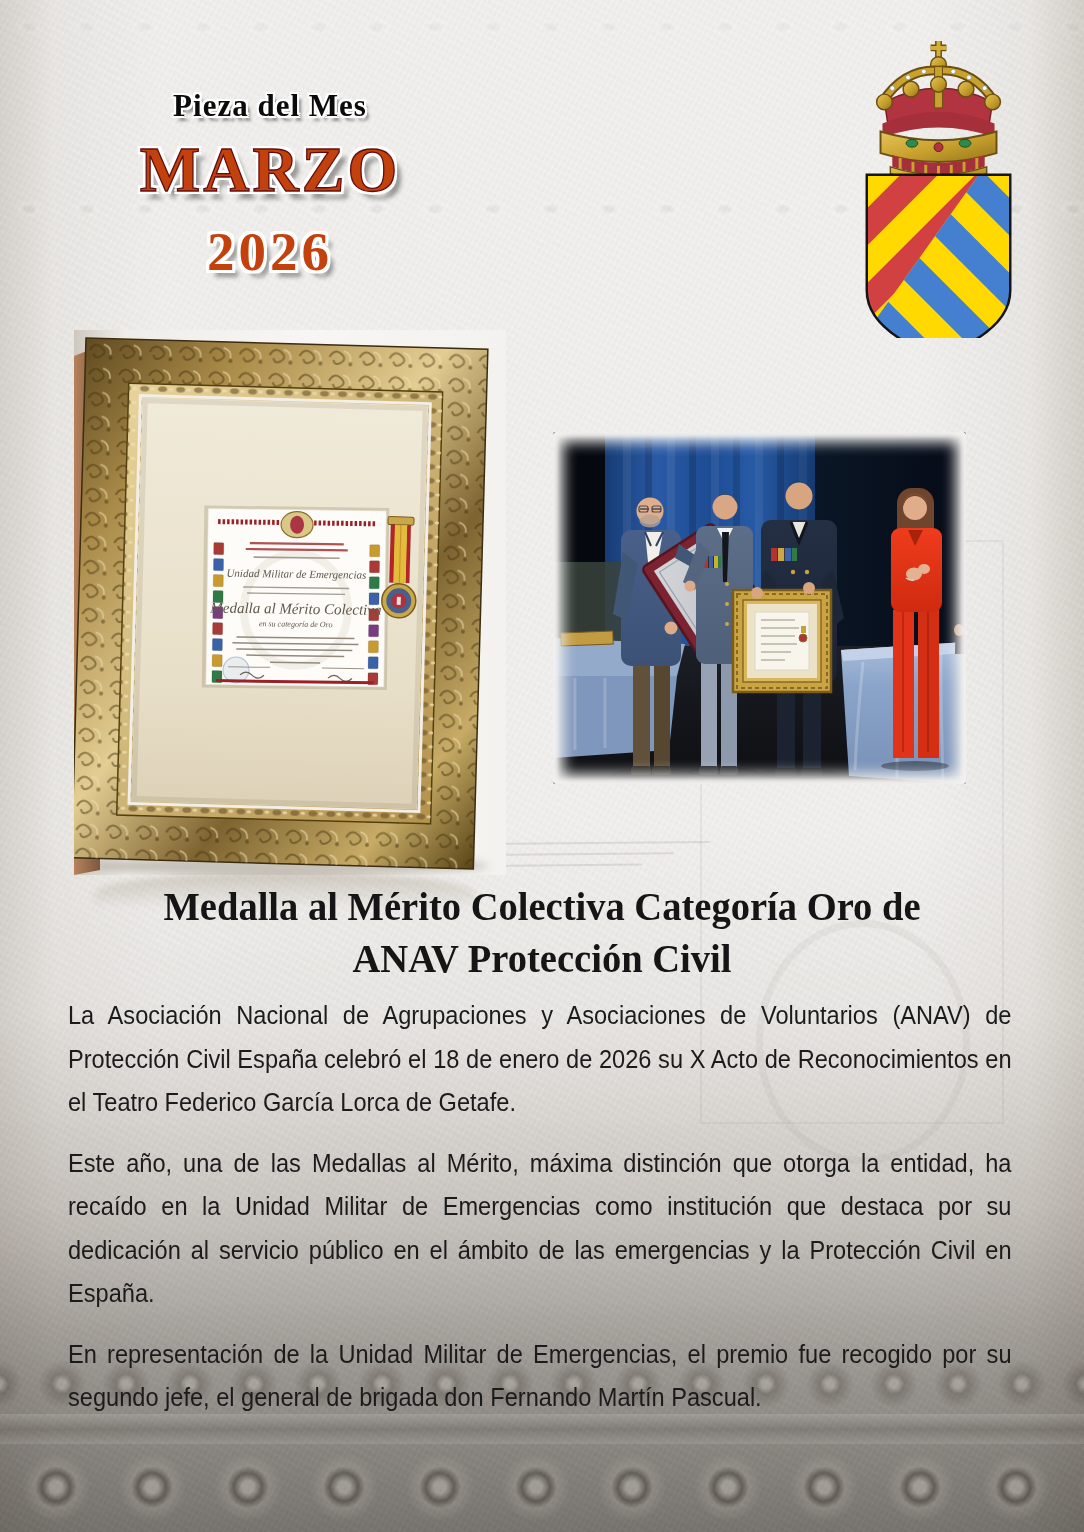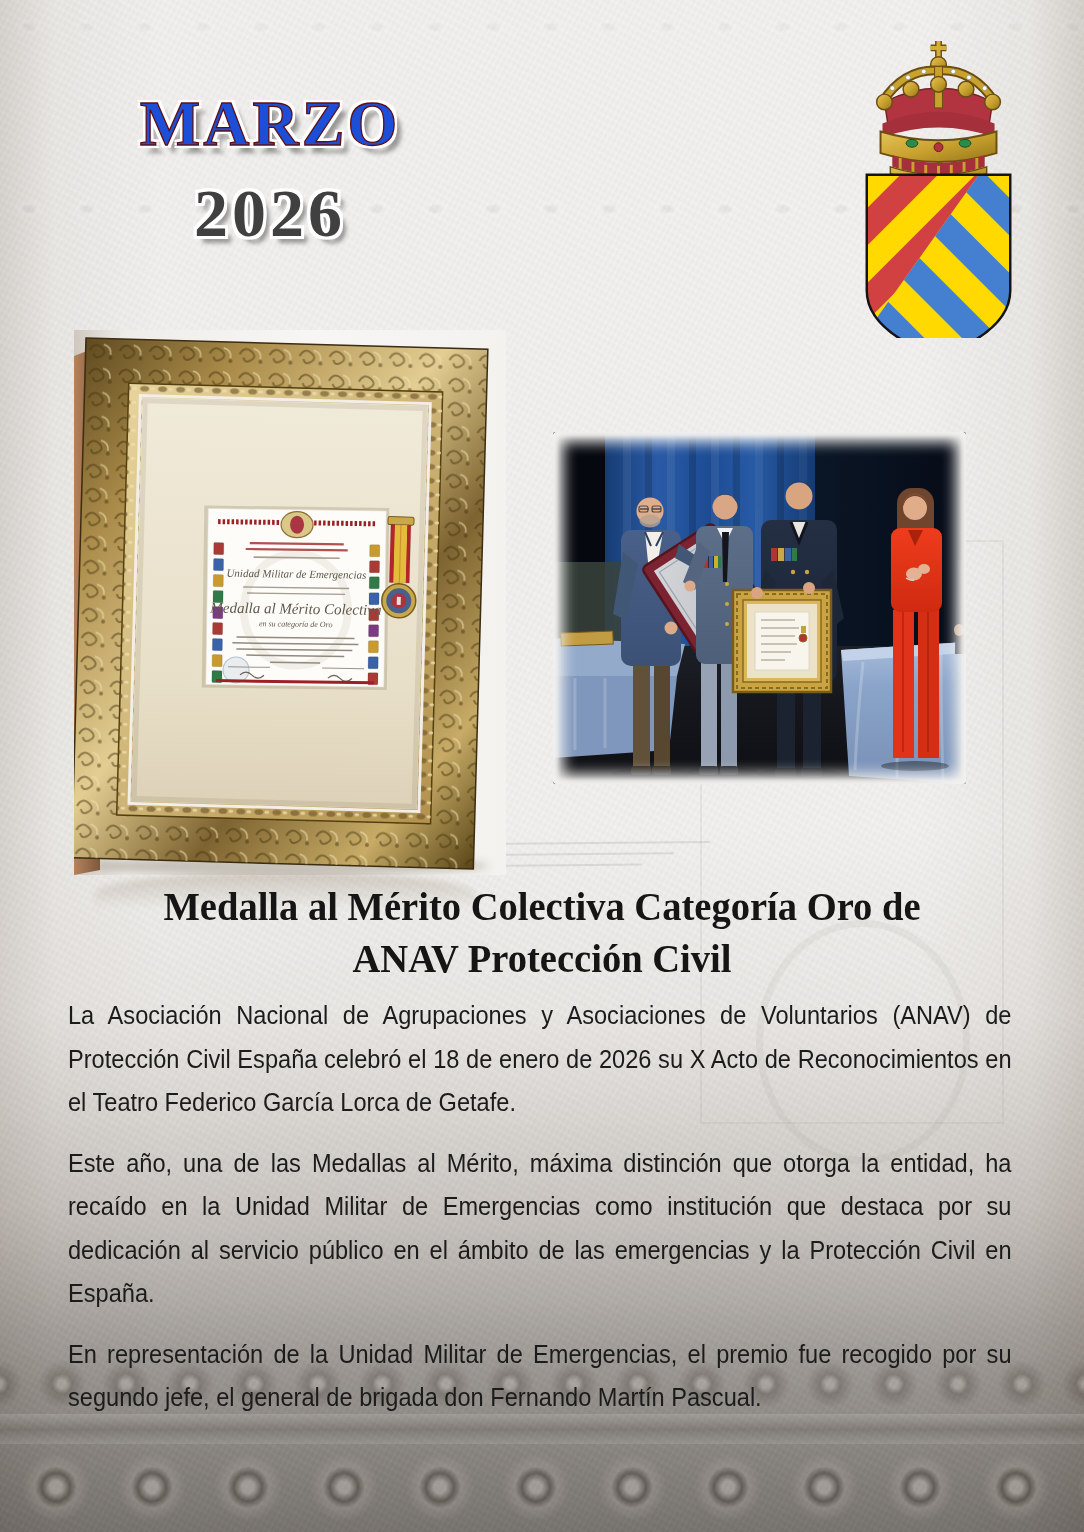--- a/index.html
+++ b/index.html
@@ -41,24 +41,24 @@
   .bg-groove{left:0;right:0;top:1414px;height:30px;opacity:.5;
     background:linear-gradient(180deg, rgba(255,255,255,.28), rgba(62,55,47,.30) 52%, rgba(255,255,255,.22));}
   .ghost-text{left:470px;top:842px;width:250px;opacity:.5;transform:rotate(-.5deg);}
   .ghost-text i{display:block;height:2px;background:rgba(125,118,108,.35);margin:0 0 9px;}
   .ghost-frame{left:700px;top:540px;width:300px;height:580px;border:2px solid rgba(130,123,114,.10);}
   .ghost-ring{left:756px;top:920px;width:200px;height:230px;border:7px solid rgba(135,128,118,.09);border-radius:50%;}
   
   .hdr{left:95px;top:88px;width:350px;text-align:center;font-family:"Liberation Serif",serif;font-weight:bold;}
   .kicker{font-size:31px;letter-spacing:1px;color:#0b0b0b;margin-bottom:10px;
     text-shadow:2px 2px 0 #fff,-2px -2px 0 #fff,2px -2px 0 #fff,-2px 2px 0 #fff,0 2px 0 #fff,2px 0 0 #fff,0 -2px 0 #fff,-2px 0 0 #fff,4px 5px 3px rgba(80,80,80,.6);}
-  .month{font-size:64px;letter-spacing:3px;color:#1d4ed8;line-height:72px;
+  .month{font-size:64px;letter-spacing:3px;color:#c2410c;line-height:72px;
     -webkit-text-stroke:1.3px #5e0d0d;
     text-shadow:3px 3px 0 #fff,-3px -3px 0 #fff,3px -3px 0 #fff,-3px 3px 0 #fff,0 3px 0 #fff,3px 0 0 #fff,0 -3px 0 #fff,-3px 0 0 #fff,7px 8px 4px rgba(95,95,95,.6);}
-  .year{font-size:68px;letter-spacing:4px;color:#404040;margin-top:14px;
+  .year{font-size:55px;letter-spacing:4px;color:#c2410c;margin-top:14px;
     text-shadow:3px 3px 0 #fff,-3px -3px 0 #fff,3px -3px 0 #fff,-3px 3px 0 #fff,0 3px 0 #fff,3px 0 0 #fff,0 -3px 0 #fff,-3px 0 0 #fff,6px 7px 4px rgba(95,95,95,.6);}
   
   .coa{left:853px;top:36px;width:172px;height:302px;}
   
   .photo-left{left:74px;top:330px;width:432px;height:545px;margin:0;}
   .photo-left svg{display:block;}
   .reflection{left:95px;top:872px;width:380px;height:36px;
     background:linear-gradient(180deg, rgba(120,100,70,.28), rgba(120,100,70,0));
     filter:blur(3px);border-radius:50%/60% 60% 0 0;}
   .photo-right{left:553px;top:432px;width:413px;height:352px;margin:0;border-radius:3px;overflow:hidden;}
@@ -85,20 +85,21 @@
 <div class="abs bg-groove"></div>
 <div class="abs ghost-text">
     <i style="width:240px"></i>
     <i style="width:204px"></i>
     <i style="width:172px"></i>
   </div>
 <div class="abs ghost-frame"></div>
 <div class="abs ghost-ring"></div>
 
 <header class="abs hdr">
+  <div class="kicker">Pieza del Mes</div>
   <div class="month">MARZO</div>
   <div class="year">2026</div>
 </header>
 
 <div class="abs coa">
   <svg width="172" height="302" viewBox="0 0 175 305">
     <defs>
       <linearGradient id="goldC" x1="0" y1="0" x2="1" y2="1">
         <stop offset="0" stop-color="#e6c círculo"></stop>
         <stop offset="0" stop-color="#e6c45a"></stop>

